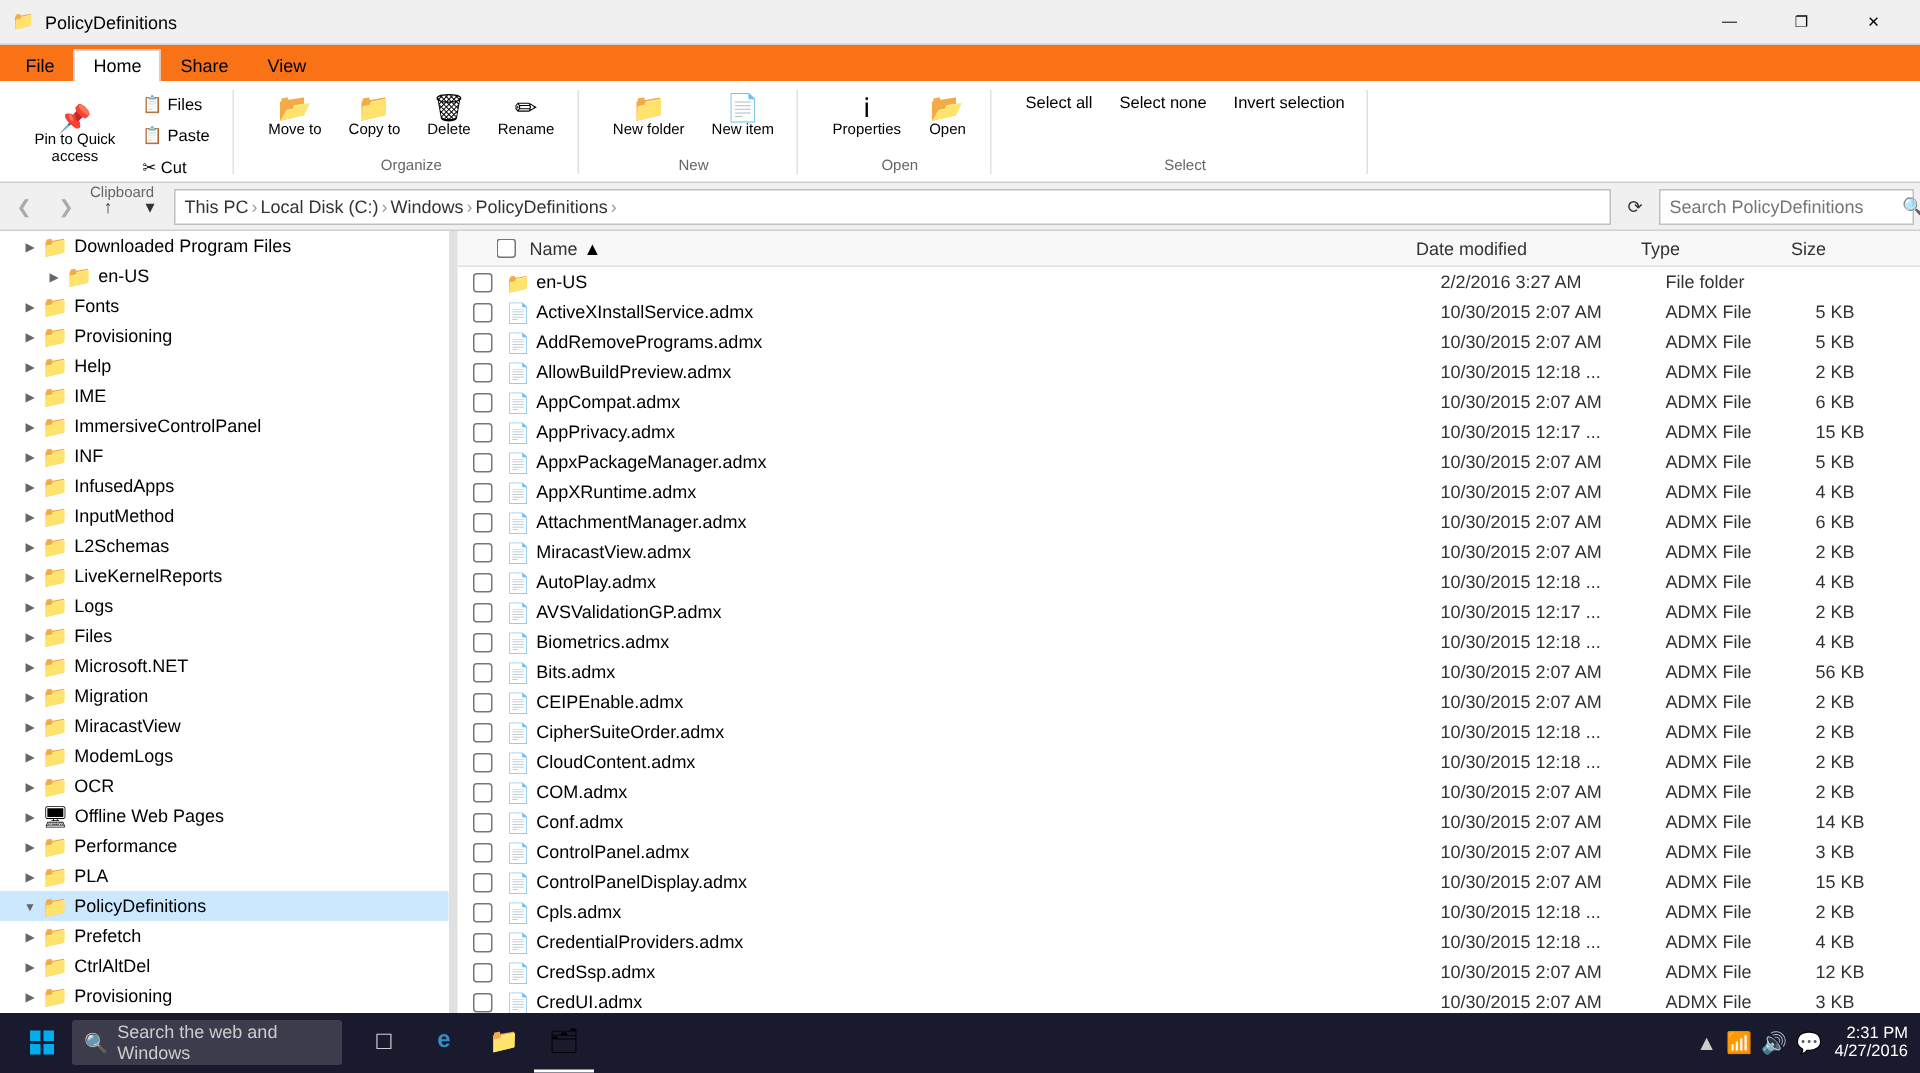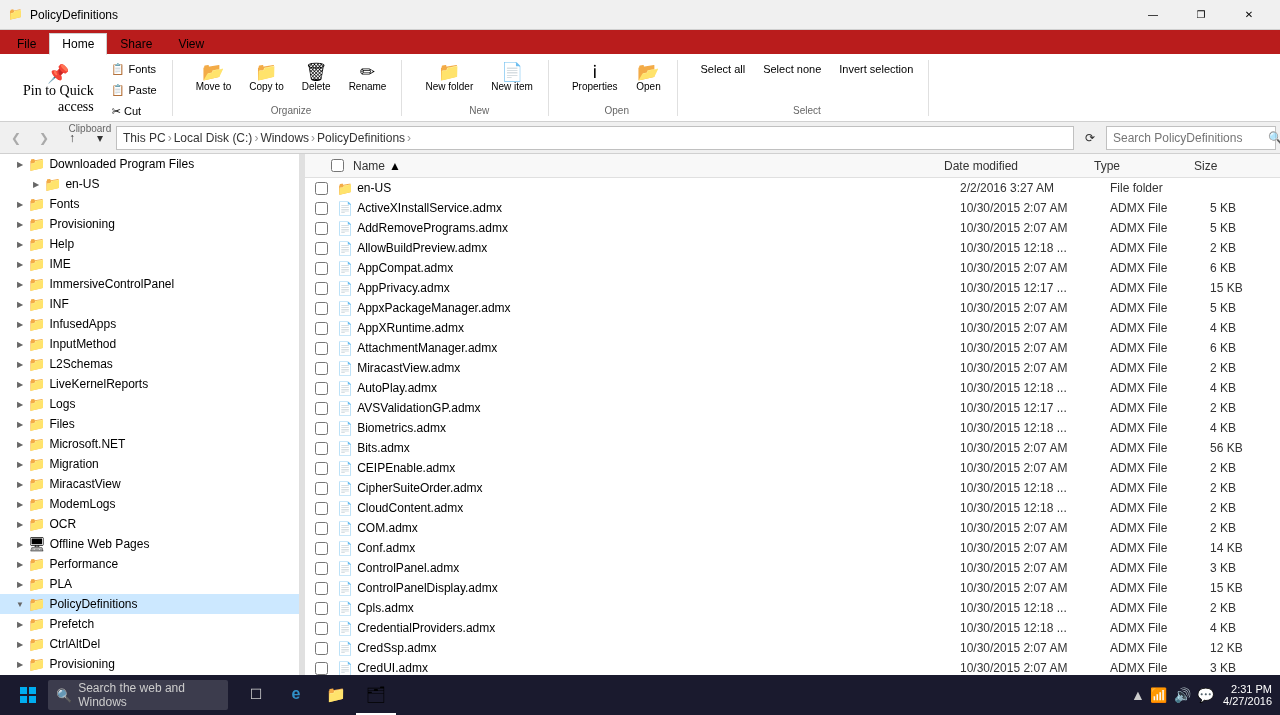--- a/index.html
+++ b/index.html
@@ -28,21 +28,21 @@
     .ribbon {
       height: 92px;
       background: #f8f8f8;
       border-bottom: 1px solid #d0d0d0;
     }
     .ribbon-tabs {
       height: 24px;
       display: flex;
       align-items: flex-end;
       padding: 0 4px;
-      background: #b91c1c;
+      background: #f97316;
     }
     .ribbon-tab {
       padding: 2px 12px;
       font-size: 12px;
       cursor: pointer;
       border: 1px solid transparent;
       border-bottom: none;
       height: 22px;
       display: flex; align-items: center;
     }
@@ -298,24 +298,24 @@
     <div class="ribbon-tab">File</div>
     <div class="ribbon-tab active">Home</div>
     <div class="ribbon-tab">Share</div>
     <div class="ribbon-tab">View</div>
   </div>
   <div class="ribbon-content">
     <div class="ribbon-group">
       <div class="ribbon-group-btns">
         <div class="ribbon-btn">
           <span class="ribbon-btn-icon">📌</span>
-          <span style="font-size:14px;text-align:right;font-family:Liberation Serif, serif;">Pin to Quick<br>access</span>
+          <span style="font-size:10px;text-align:center;">Pin to Quick<br>access</span>
         </div>
         <div style="display:flex;flex-direction:column;gap:2px;">
-          <div class="ribbon-btn-small">📋 Fonts</div>
+          <div class="ribbon-btn-small">📋 Files</div>
           <div class="ribbon-btn-small">📋 Paste</div>
           <div class="ribbon-btn-small">✂ Cut</div>
         </div>
       </div>
       <div class="ribbon-group-label">Clipboard</div>
     </div>
     <div class="ribbon-group">
       <div class="ribbon-group-btns">
         <div class="ribbon-btn">
           <span class="ribbon-btn-icon">📂</span>

